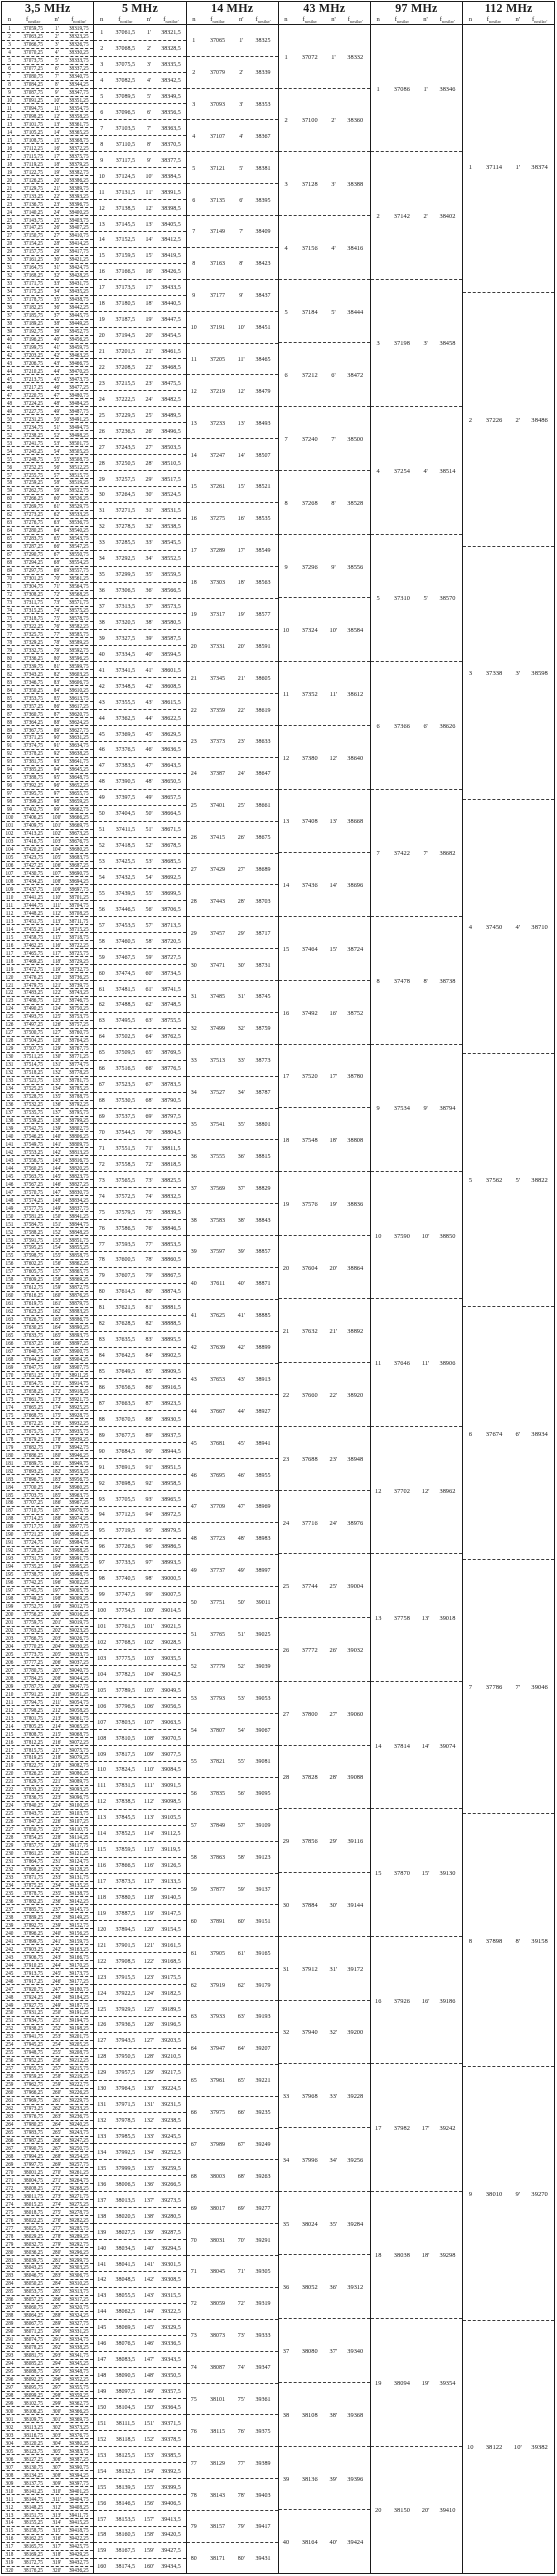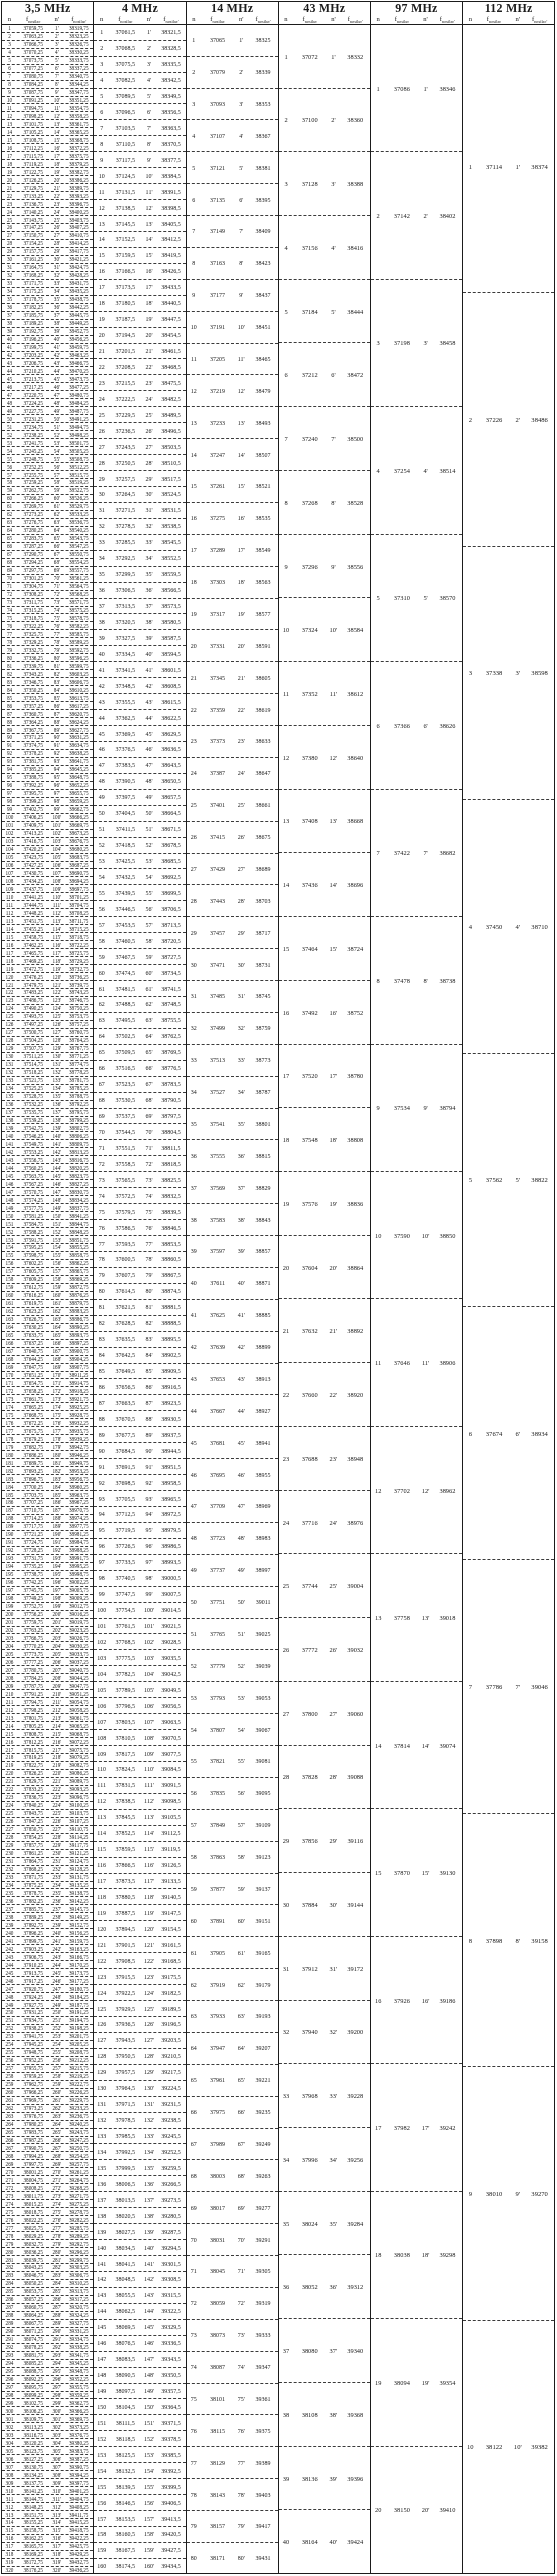--- a/index.html
+++ b/index.html
@@ -1958,21 +1958,21 @@
           <div class="cell">
             <span>320</span>
             <span>38176,25</span>
             <span>320'</span>
             <span>39436,25</span>
           </div>
         </div>
   </section>
       <section class="band b1">
     <header class="band-header">
-      <div class="band-title">4 MHz</div>
+      <div class="band-title">5 MHz</div>
       <div class="band-subheader">
         <span class="sh">n</span>
         <span class="sh"><span class="fb">f</span><sub>nosilac</sub></span>
         <span class="sh">n'</span>
         <span class="sh"><span class="fb">f</span><sub>nosilac'</sub></span>
       </div>
     </header>
     <div class="band-body">
           <div class="cell">
             <span>1</span>

